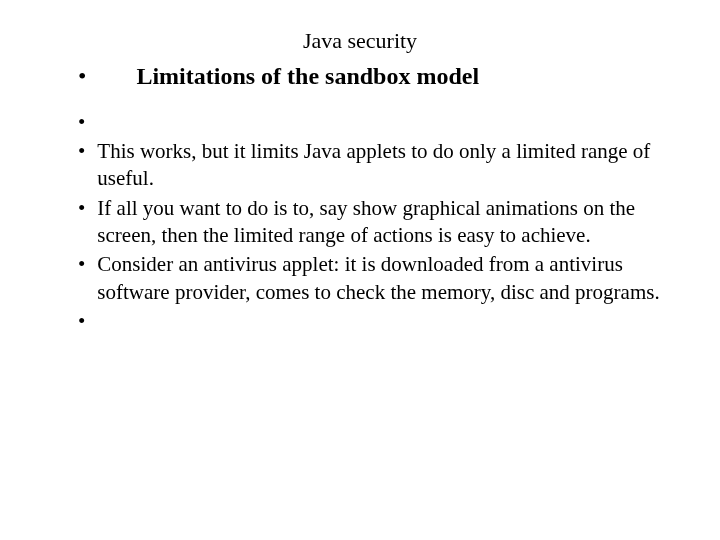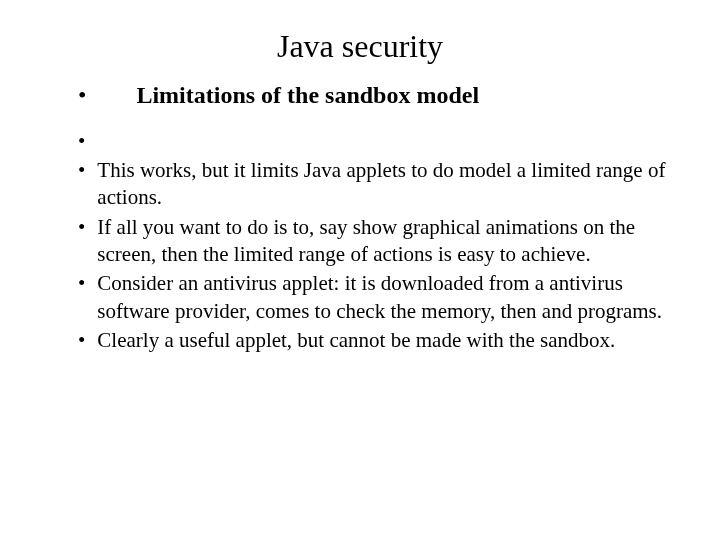--- a/index.html
+++ b/index.html
@@ -9,24 +9,24 @@
     }
     body {
       width: 720px;
       height: 540px;
       background: #ffffff;
       font-family: 'Times New Roman', Times, serif;
       color: #000000;
       padding: 28px 50px 20px 50px;
     }
     .title {
-      font-size: 32px;
+      font-size: 22px;
       text-align: center;
       font-weight: normal;
-      margin-bottom: 16px;
+      margin-bottom: 8px;
     }
     .subtitle-row {
       display: flex;
       align-items: flex-start;
       margin-bottom: 18px;
       padding-left: 28px;
     }
     .subtitle-bullet {
       font-size: 24px;
       line-height: 1.2;
@@ -67,27 +67,26 @@
   <span class="subtitle-bullet">•</span>
   <span class="subtitle">Limitations of the sandbox model</span>
 </div>
 
 <div class="body-list">
   <div class="bullet-row">
     <span class="bullet-dot">•</span>
   </div>
   <div class="bullet-row">
     <span class="bullet-dot">•</span>
-    <span class="bullet-text">This works, but it limits Java applets to do model a limited range of actions.</span>
+    <span class="bullet-text">This works, but it limits Java applets to do only a limited range of useful.</span>
   </div>
   <div class="bullet-row">
     <span class="bullet-dot">•</span>
     <span class="bullet-text">If all you want to do is to, say show graphical animations on the screen, then the limited range of actions is easy to achieve.</span>
   </div>
   <div class="bullet-row">
     <span class="bullet-dot">•</span>
-    <span class="bullet-text">Consider an antivirus applet: it is downloaded from a antivirus software provider, comes to check the memory, then and programs.</span>
+    <span class="bullet-text">Consider an antivirus applet: it is downloaded from a antivirus software provider, comes to check the memory, disc and programs.</span>
   </div>
   <div class="bullet-row">
     <span class="bullet-dot">•</span>
-    <span class="bullet-text">Clearly a useful applet, but cannot be made with the sandbox.</span>
   </div>
 </div>
 
 </body></html>

